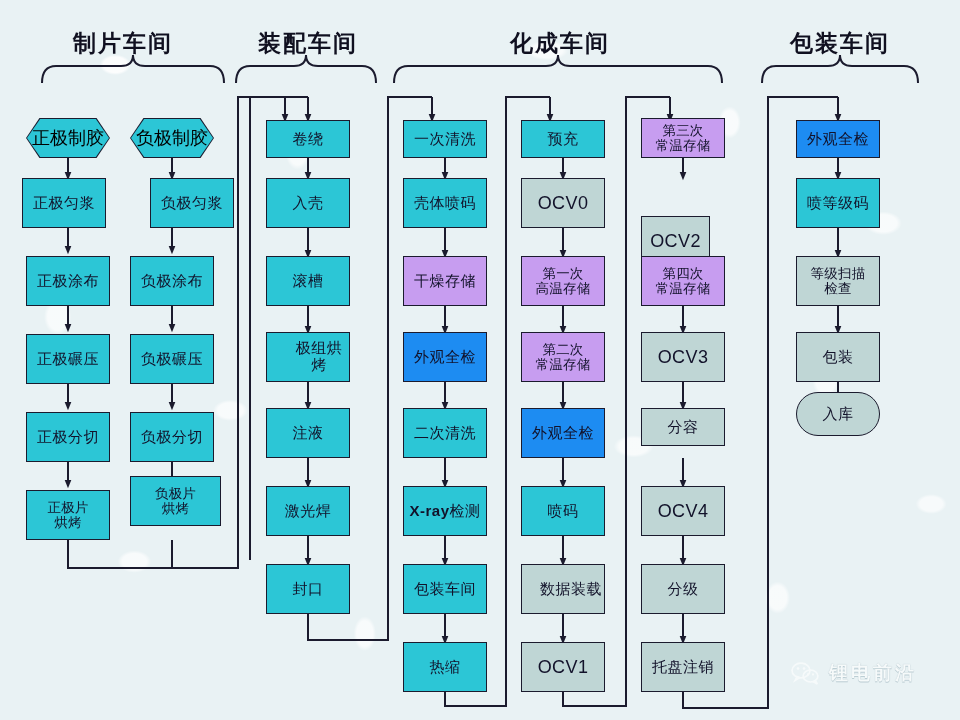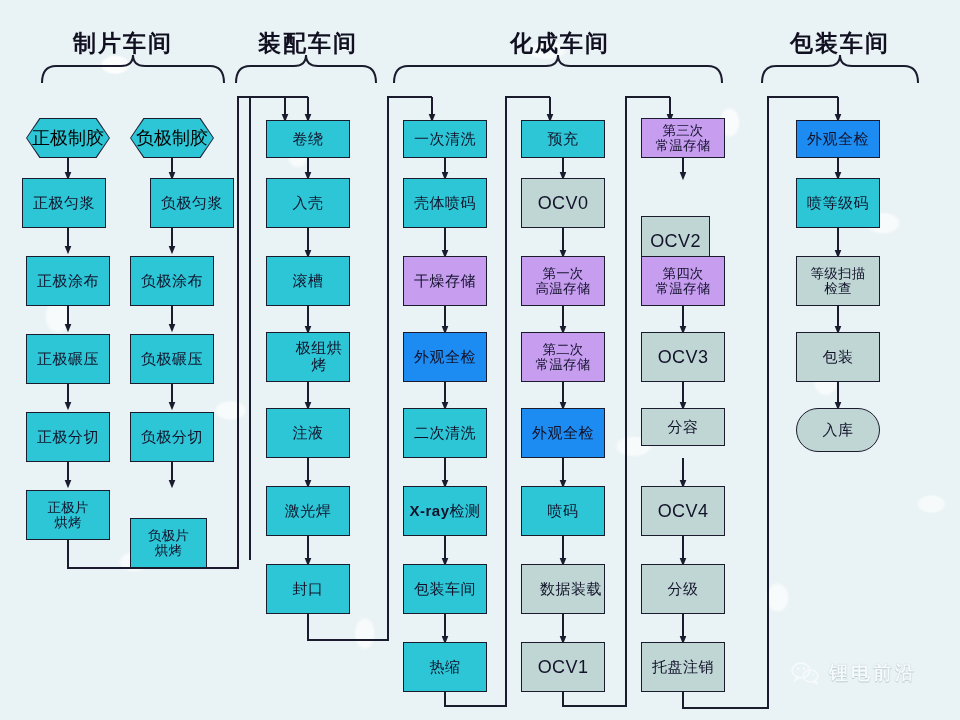--- a/index.html
+++ b/index.html
@@ -179,21 +179,21 @@
 烘烤</div>
 
   <div class="hexwrap" style="left:130px; top:118px; width:84px; height:40px;">
     <div class="hexbg"></div>
     <div class="hexfg">负极制胶</div>
   </div>
   <div class="node teal" style="left:130px; top:178px; width:84px; height:50px;margin-left:20px;">负极匀浆</div>
   <div class="node teal" style="left:130px; top:256px; width:84px; height:50px;">负极涂布</div>
   <div class="node teal" style="left:130px; top:334px; width:84px; height:50px;">负极碾压</div>
   <div class="node teal" style="left:130px; top:412px; width:84px; height:50px;">负极分切</div>
-  <div class="node teal two" style="left:130px; top:518px; width:77px; height:50px;">负极片
+  <div class="node teal two" style="left:130px; top:476px; width:91px; height:50px;">负极片
 烘烤</div>
 
   <div class="node teal" style="left:266px; top:120px; width:84px; height:38px;">卷绕</div>
   <div class="node teal" style="left:266px; top:178px; width:84px; height:50px;">入壳</div>
   <div class="node teal" style="left:266px; top:256px; width:84px; height:50px;">滚槽</div>
   <div class="node teal" style="left:266px; top:332px; width:84px; height:50px;padding-left:22px;">极组烘烤</div>
   <div class="node teal" style="left:266px; top:408px; width:84px; height:50px;">注液</div>
   <div class="node teal" style="left:266px; top:486px; width:84px; height:50px;">激光焊</div>
   <div class="node teal" style="left:266px; top:564px; width:84px; height:50px;">封口</div>
 
@@ -226,21 +226,21 @@
   <div class="node gray" style="left:641px; top:408px; width:84px; height:38px;">分容</div>
   <div class="node gray latin" style="left:641px; top:486px; width:84px; height:50px;">OCV4</div>
   <div class="node gray" style="left:641px; top:564px; width:84px; height:50px;">分级</div>
   <div class="node gray" style="left:641px; top:642px; width:84px; height:50px;">托盘注销</div>
 
   <div class="node blue" style="left:796px; top:120px; width:84px; height:38px;">外观全检</div>
   <div class="node teal" style="left:796px; top:178px; width:84px; height:50px;">喷等级码</div>
   <div class="node gray two" style="left:796px; top:256px; width:84px; height:50px;">等级扫描
 检查</div>
   <div class="node gray" style="left:796px; top:332px; width:84px; height:50px;">包装</div>
-  <div class="node gray stadium" style="left:796px; top:408px; width:84px; height:44px;">入库</div>
+  <div class="node gray stadium" style="left:796px; top:392px; width:84px; height:44px;">入库</div>
 
   <div class="wm" style="left:790px; top:660px;">
     <svg width="30" height="24" viewBox="0 0 30 24">
       <ellipse cx="11" cy="9.5" rx="9" ry="7.4" fill="none" stroke="#ffffff" stroke-width="1.6"></ellipse>
       <path d="M7,15.5 L5,19.5 L9.6,16.6 Z" fill="none" stroke="#ffffff" stroke-width="1.6"></path>
       <circle cx="8" cy="7.6" r="1.25" fill="#ffffff"></circle>
       <circle cx="14" cy="7.6" r="1.25" fill="#ffffff"></circle>
       <ellipse cx="20.5" cy="15" rx="7.4" ry="6" fill="none" stroke="#ffffff" stroke-width="1.6"></ellipse>
       <path d="M25.5,20 L27.4,23 L23.4,20.8 Z" fill="none" stroke="#ffffff" stroke-width="1.6"></path>
       <circle cx="18" cy="13.4" r="1.05" fill="#ffffff"></circle>

